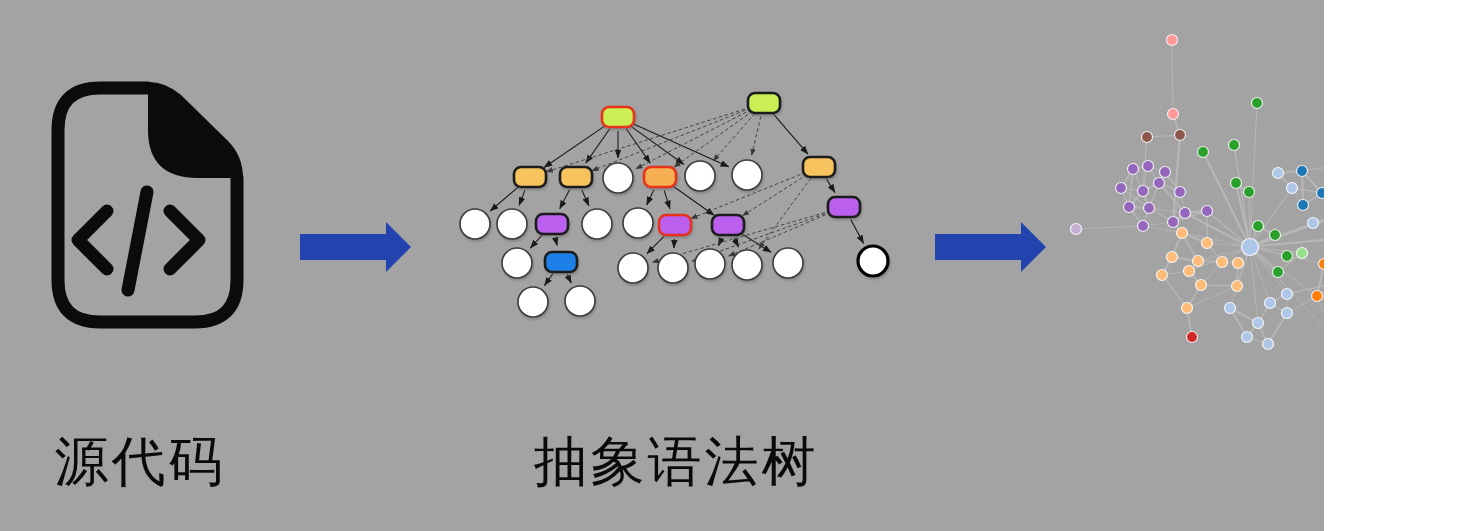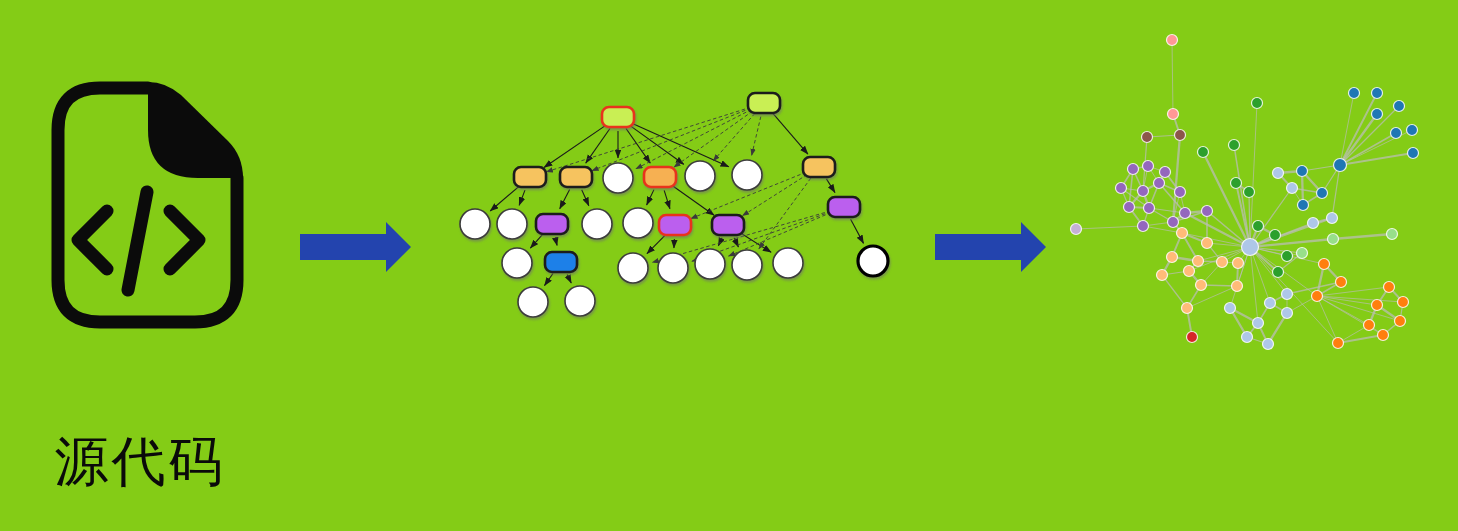--- a/index.html
+++ b/index.html
@@ -1,16 +1,16 @@
 <!DOCTYPE html>
 <html><head>
 <meta charset="utf-8">
 <style>
   html,body{margin:0;padding:0;background:#ffffff;}
-  .canvas{position:relative;width:1458px;height:531px;background:#84cc16;overflow:hidden;
+  .canvas{position:relative;width:1324px;height:531px;background:#a3a3a3;overflow:hidden;
           font-family:"Liberation Sans","DejaVu Sans",sans-serif;}
   svg{position:absolute;left:0;top:0;}
   .label{position:absolute;top:426px;transform:translateX(-50%);
          font-size:54px;letter-spacing:3px;color:#0a0a0a;white-space:nowrap;
          font-family:"Liberation Sans","DejaVu Sans",sans-serif;}
   #lab1{left:140px;}
   #lab2{left:676px;}
   #lab3{left:1256px;}
   .ast-nodes{filter:drop-shadow(1.5px 2.5px 1.2px rgba(110,110,110,.55));}
   .file-icon{filter:none;}
@@ -328,13 +328,14 @@
           <circle cx="1287" cy="294" r="5.5" fill="#aec7e8" stroke="#ffffff" stroke-width="1.2" stroke-opacity="0.85"></circle>
           <circle cx="1258" cy="323" r="5.5" fill="#aec7e8" stroke="#ffffff" stroke-width="1.2" stroke-opacity="0.85"></circle>
           <circle cx="1247" cy="337" r="5.5" fill="#aec7e8" stroke="#ffffff" stroke-width="1.2" stroke-opacity="0.85"></circle>
           <circle cx="1268" cy="344" r="5.5" fill="#aec7e8" stroke="#ffffff" stroke-width="1.2" stroke-opacity="0.85"></circle>
           <circle cx="1287" cy="313" r="5.5" fill="#aec7e8" stroke="#ffffff" stroke-width="1.2" stroke-opacity="0.85"></circle>
         </g>
     </g>
   </svg>
 
   <div class="label" id="lab1">源代码</div>
+  <div class="label" id="lab2">抽象语法树</div>
 </div>
 
 </body></html>

